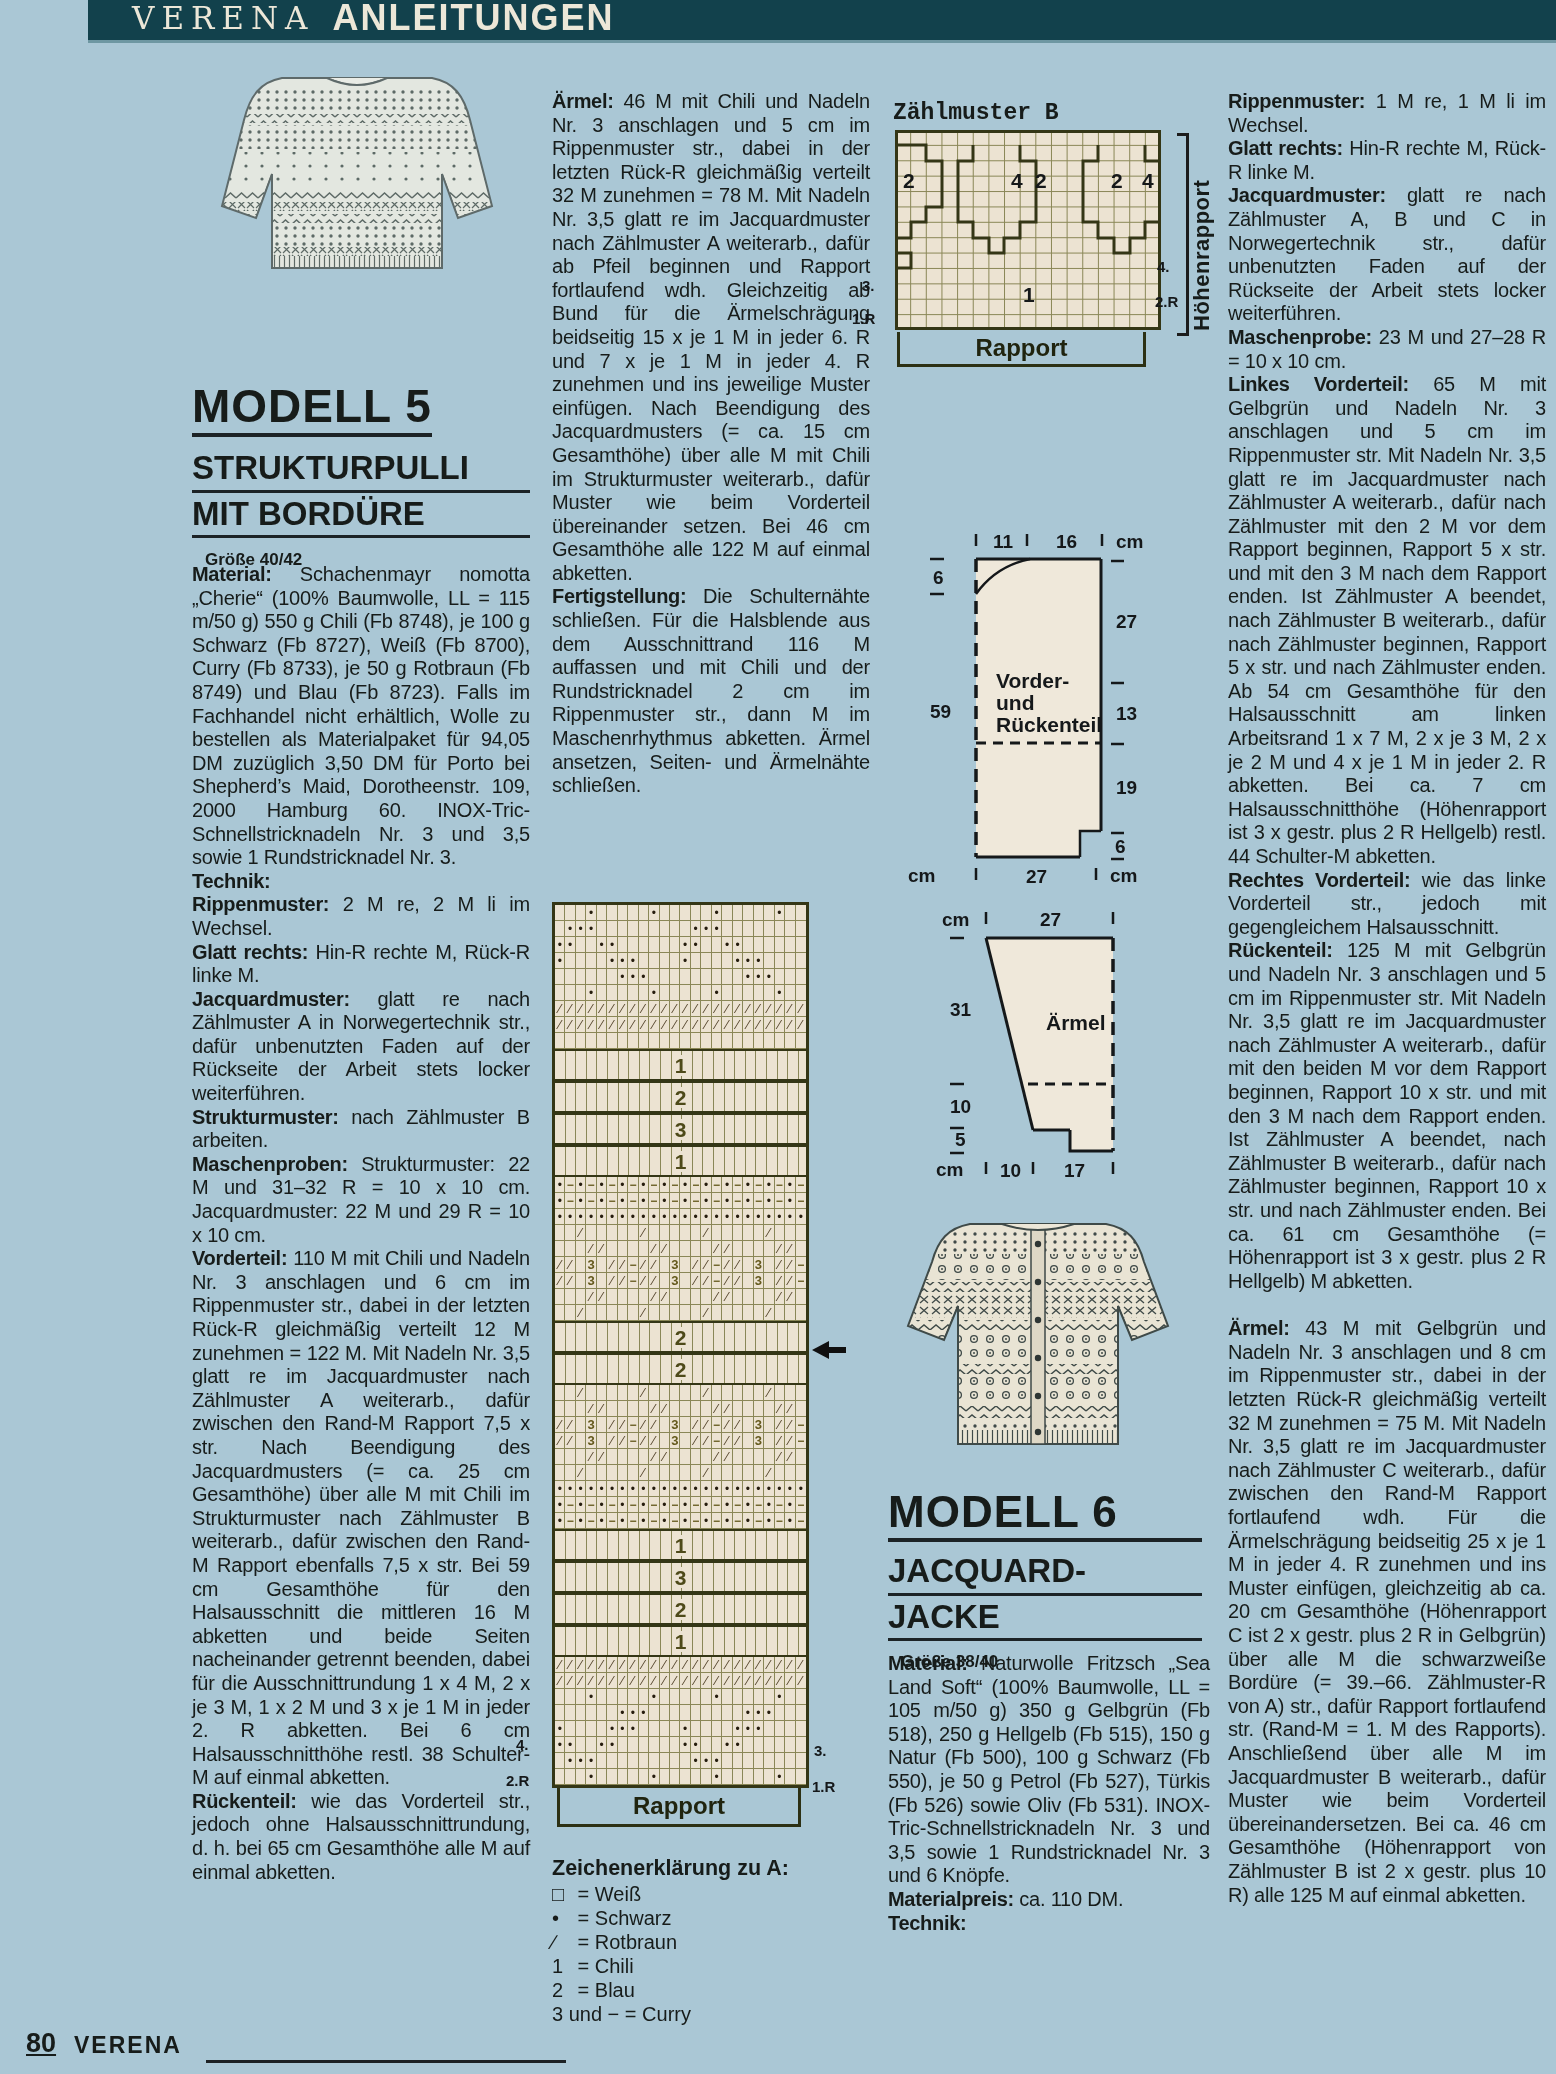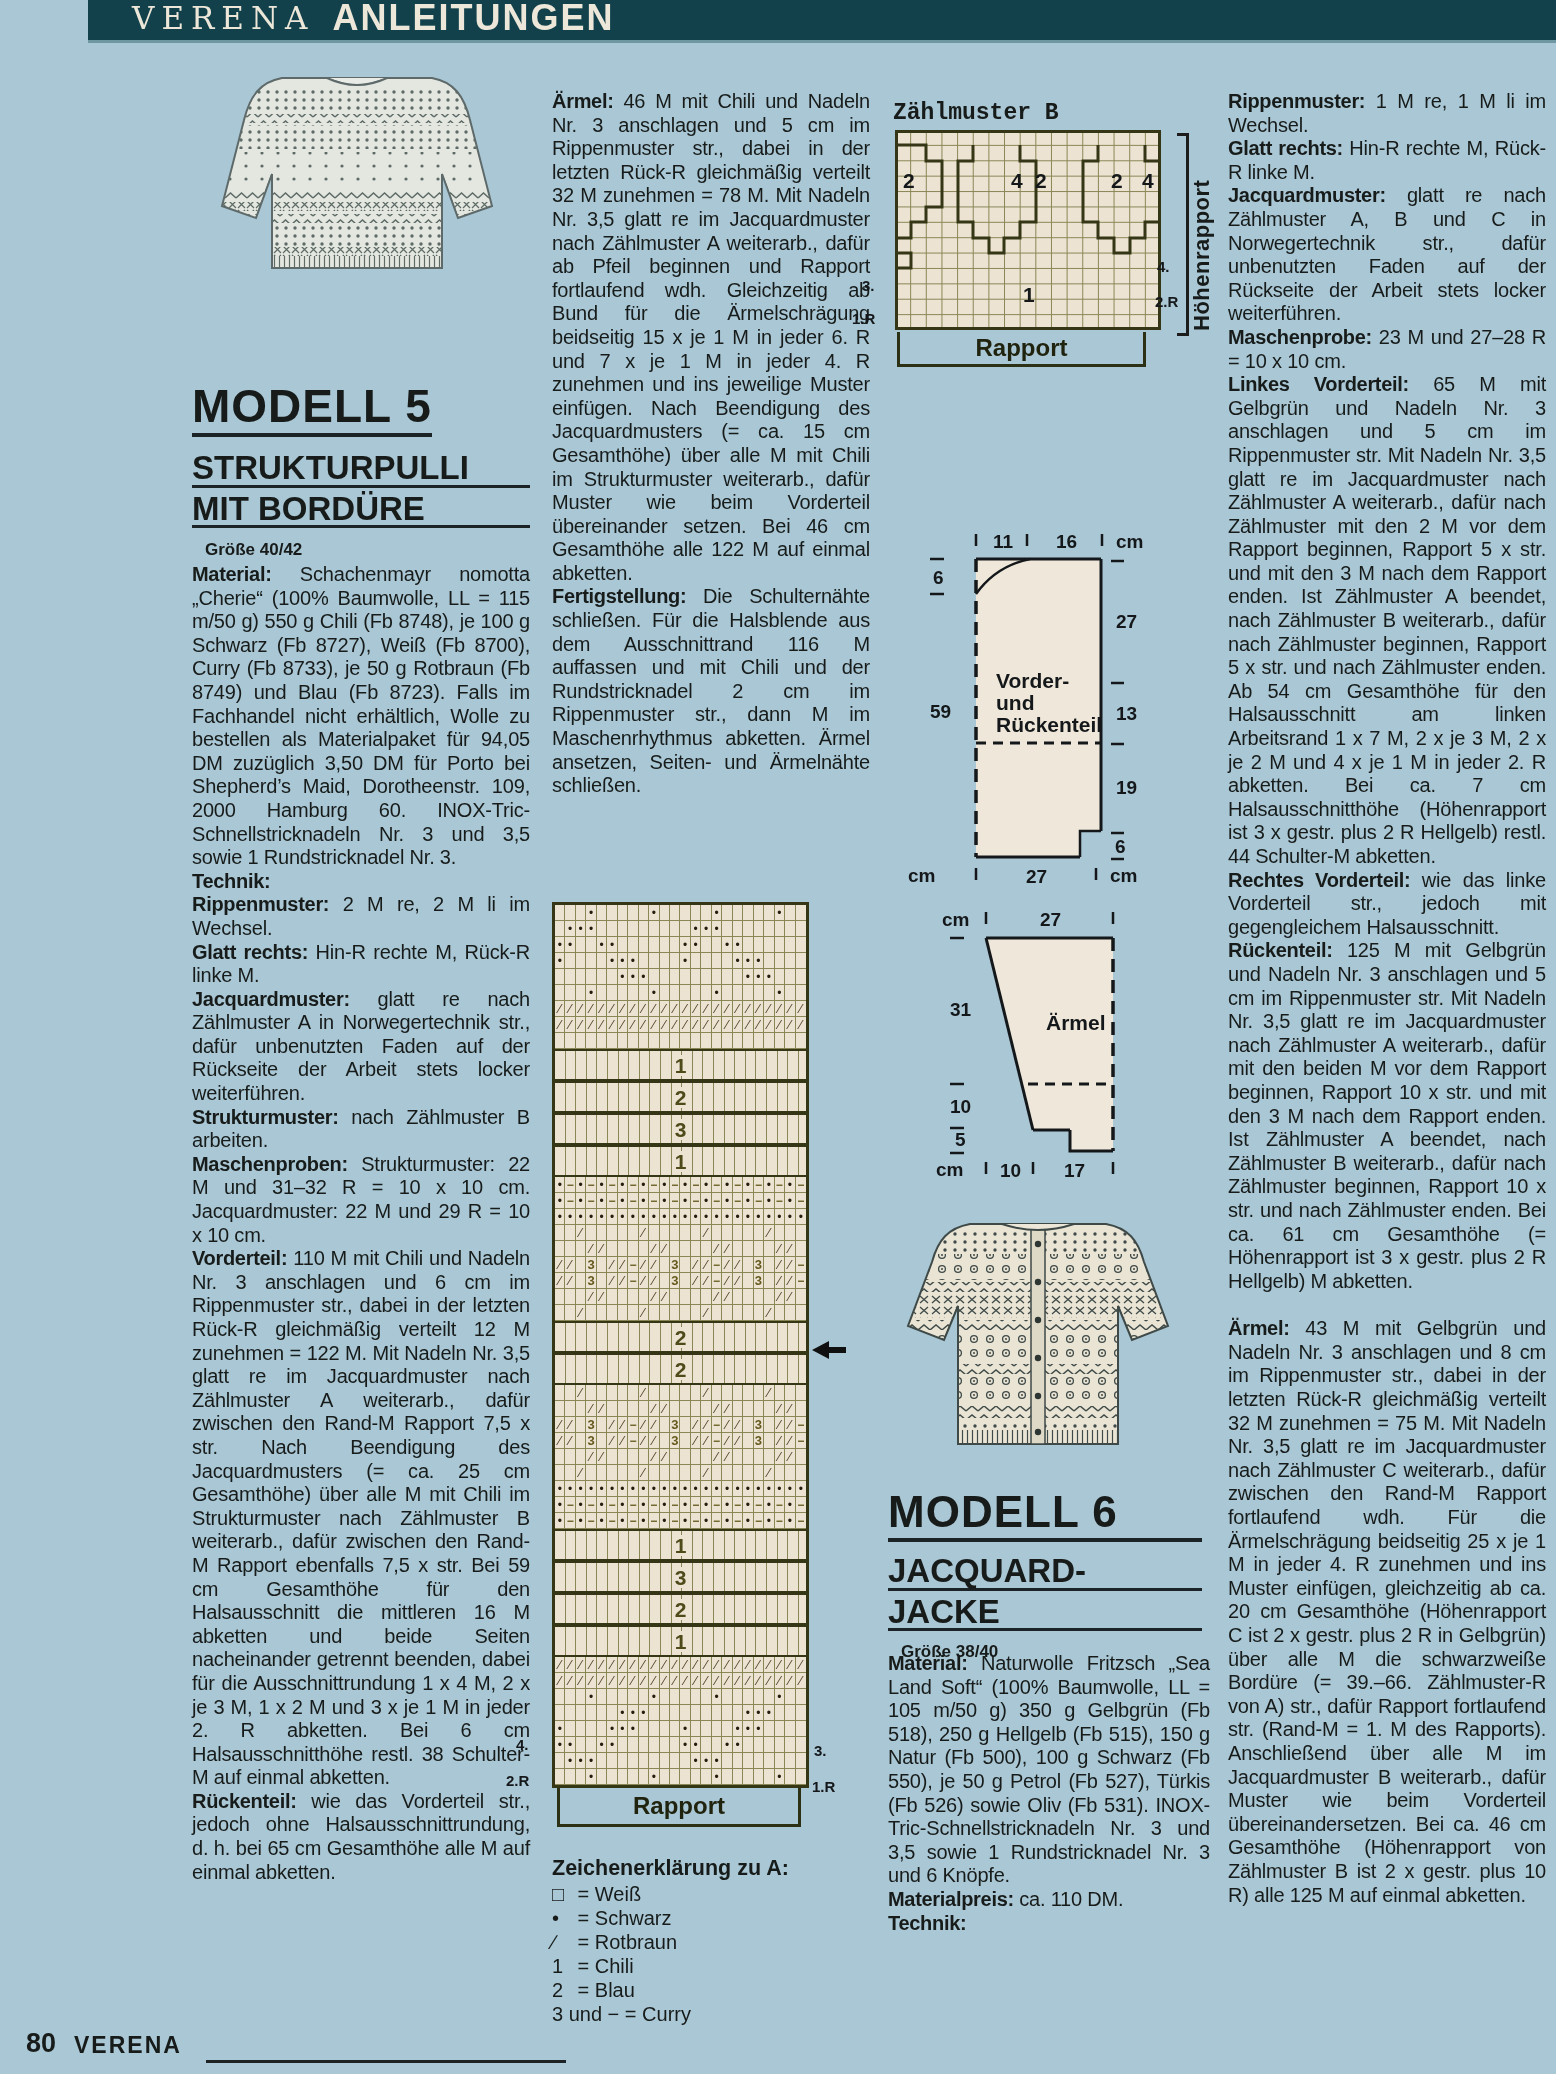--- a/index.html
+++ b/index.html
@@ -13,21 +13,21 @@
   #brand-bold{font-size:36px;font-weight:bold;color:#ece7d8;letter-spacing:2px;line-height:34px;
               margin-left:18px;transform:scaleY(1.05);}
   
   .col{position:absolute;text-align:justify;font-size:20px;line-height:23.6px;letter-spacing:-0.2px;}
   .col p{margin:0;}
   .col p.gap{margin-top:24px;}
   .col b{letter-spacing:-0.3px;}
   h1.mtitle{margin:0;font-size:46px;font-weight:bold;letter-spacing:1px;line-height:1;
             border-bottom:4px solid #1c2326;display:inline-block;padding-bottom:4px;}
   .msub{margin:0;font-size:33px;font-weight:bold;line-height:1.02;border-bottom:3.5px solid #1c2326;
-        width:100%;}
+        padding-bottom:5px;width:100%;}
   .groesse{font-size:17px;font-weight:bold;margin:13px;}
   
   #chartA-title,#chartB-title{position:absolute;font-size:23px;font-weight:bold;font-family:Liberation Mono, monospace;}
   #chartA-grid{position:absolute;left:552px;top:902px;width:257px;border:3px solid #343616;
                background:#ece3d2;box-sizing:border-box;}
   .crow{display:grid;grid-template-columns:repeat(24,1fr);height:16px;}
   .cc{border-right:1px solid #8a8757;border-bottom:1px solid #8a8757;display:flex;align-items:center;
       justify-content:center;font-size:11px;color:#241f10;overflow:hidden;box-sizing:border-box;}
   .cc:last-child{border-right:none;}
   .cc .dot{font-size:12px;line-height:1;color:#261d0e;}
@@ -51,21 +51,21 @@
   .legend .sym{display:inline-block;min-width:20px;}
   
   #chartB-wrap{position:absolute;left:895px;top:130px;}
   #hoehen-bracket{position:absolute;left:1177px;top:133px;width:9px;height:197px;
                   border-right:3px solid #1c1c1c;border-top:3px solid #1c1c1c;border-bottom:3px solid #1c1c1c;}
   #hoehen-label{position:absolute;left:1189px;top:131px;height:200px;writing-mode:vertical-rl;
                 transform:rotate(180deg);font-size:22px;font-weight:bold;letter-spacing:.5px;}
   
   svg text{font-family:"Liberation Sans",sans-serif;fill:#15181a;}
   
-  #footer-num{position:absolute;left:26px;top:2028px;font-size:27px;font-weight:bold;}
+  #footer-num{position:absolute;left:26px;top:2028px;font-size:27px;font-weight:bold;text-decoration:underline;}
   #footer-brand{position:absolute;left:74px;top:2032px;font-size:23px;font-weight:bold;letter-spacing:2px;}
   #footer-line{position:absolute;left:206px;top:2060px;width:360px;height:3px;background:#1d2225;}
 </style>
 </head>
 <body>
 
 <div id="page">
 
   <div id="topbar">
     <span id="brand-serif">VERENA</span>

